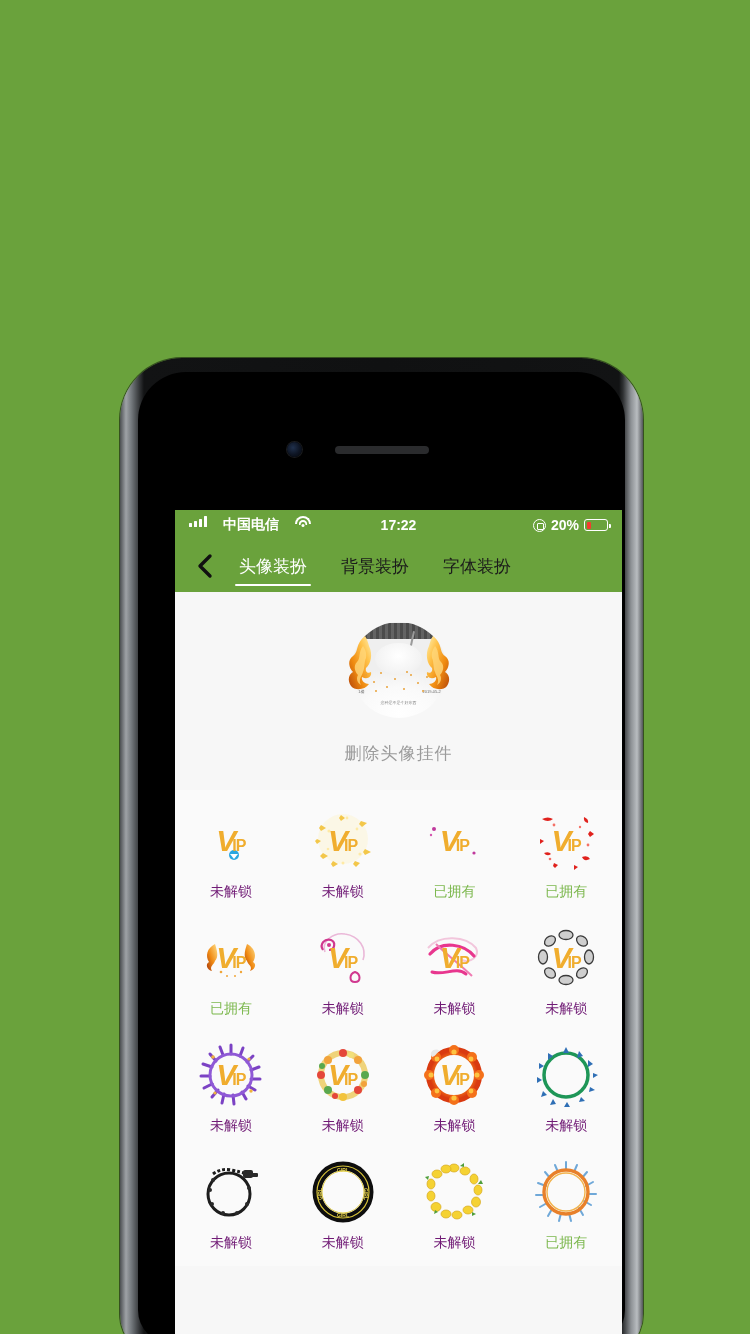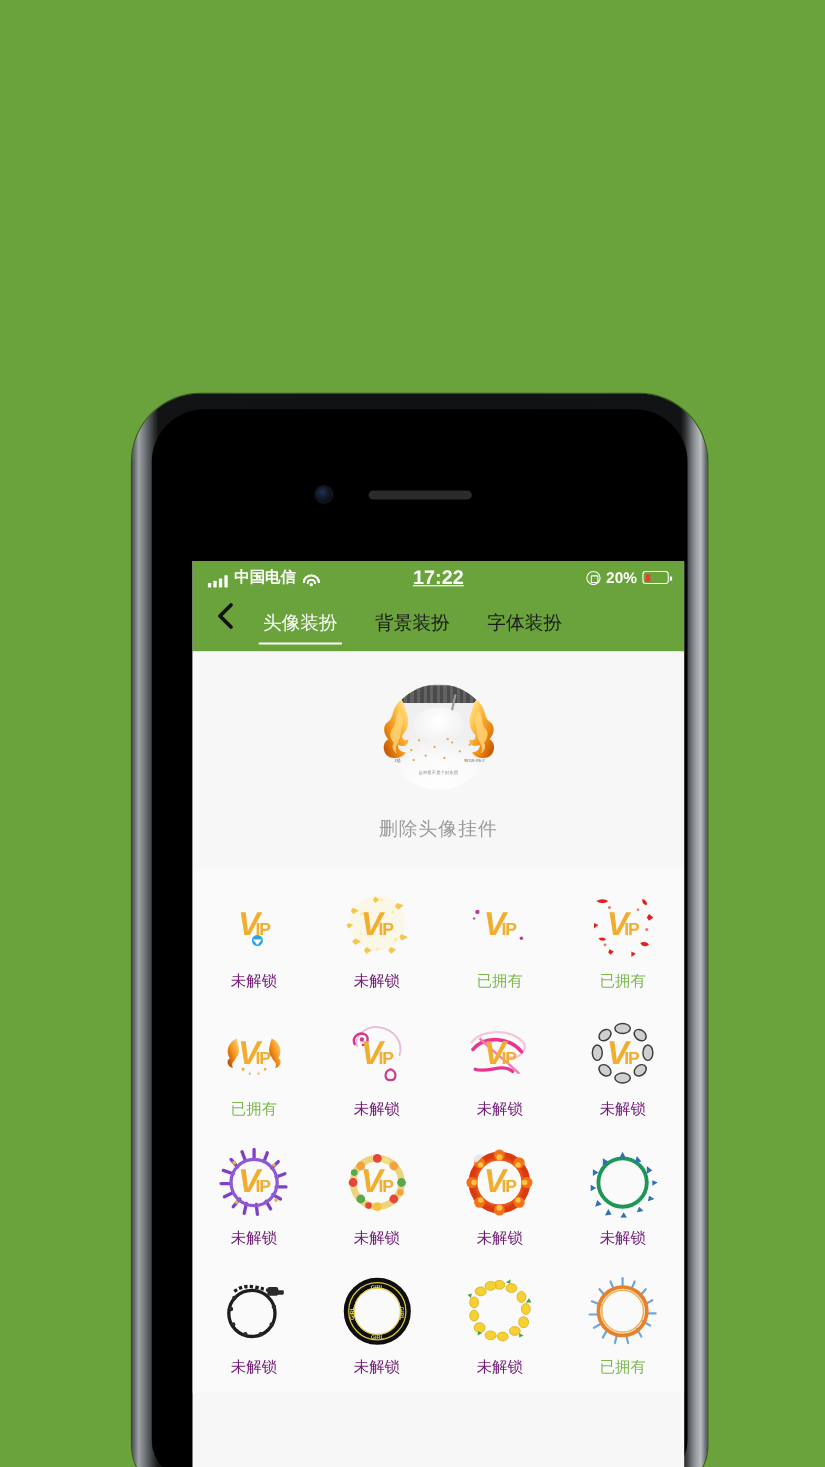--- a/index.html
+++ b/index.html
@@ -58,45 +58,45 @@
     width: 447px; height: 855px;
     background: #f7f7f7; overflow: hidden;
   }
 
   
   .statusbar {
     height: 30px; background: #6aa23c; color: #fff;
     display: flex; align-items: center; padding: 0 14px;
     font-size: 15px; font-weight: 600; position: relative;
   }
-  .sb-left { display: flex; align-items: flex-end; gap: 6px; }
+  .sb-left { display: flex; align-items: flex-start; gap: 16px; }
   .bars { display: flex; align-items: flex-end; gap: 2px; height: 11px; }
   .bars i { width: 3px; background: #fff; border-radius: .5px; display: block; }
   .bars i:nth-child(1){height:4px}.bars i:nth-child(2){height:6px}
   .bars i:nth-child(3){height:8px}.bars i:nth-child(4){height:11px}
   .carrier { font-size: 14px; }
   .wifi { width: 16px; height: 12px; position: relative; }
   .wifi span { position: absolute; left: 50%; transform: translateX(-50%);
     border: 2px solid #fff; border-bottom: none; border-radius: 50% 50% 0 0 / 100% 100% 0 0; }
   .wifi span.a { width: 16px; height: 8px; top: 0; }
   .wifi span.b { width: 9px; height: 5px; top: 4px; }
   .wifi span.c { width: 3px; height: 3px; top: 8px; border-radius: 50%; background: #fff; border: none; }
-  .sb-time { position: absolute; left: 50%; transform: translateX(-50%); font-size: 18px; text-decoration: underline; }
+  .sb-time { position: absolute; left: 50%; transform: translateX(-50%); font-size: 14px; }
   .sb-right { margin-left: auto; display: flex; align-items: center; gap: 5px; font-size: 14px; }
   .rotlock { width: 13px; height: 13px; border: 1.6px solid #fff; border-radius: 50%; position: relative; }
   .rotlock:after { content:""; position:absolute; left:3px; top:3px; width:5px; height:5px;
     border:1.4px solid #fff; border-radius:1px; }
   .batt { width: 24px; height: 12px; border: 1.4px solid #fff; border-radius: 3px; position: relative; padding: 1.5px; }
   .batt:after { content:""; position:absolute; right:-4px; top:3.5px; width:2px; height:4px;
     background:#fff; border-radius:0 1px 1px 0; }
   .batt i { display:block; height:100%; width:24%; background:#f43b2e; border-radius:1px; }
 
   
   .navbar {
-    height: 52px; background: #6aa23c; display: flex; 
+    height: 52px; background: #6aa23c; display: flex; align-items: center;
     padding: 0 10px; position: relative;
   }
   .back {
     width: 40px; height: 40px; display:flex; align-items:center; justify-content:center;
     cursor: pointer;
   }
   .back svg { display:block; }
   .navtabs { display: flex; align-items: center; gap: 26px; margin-left: 10px; height: 100%; }
   .navtab {
     font-size: 17px; color: #1b1b1b; padding: 0 4px; height: 100%;

